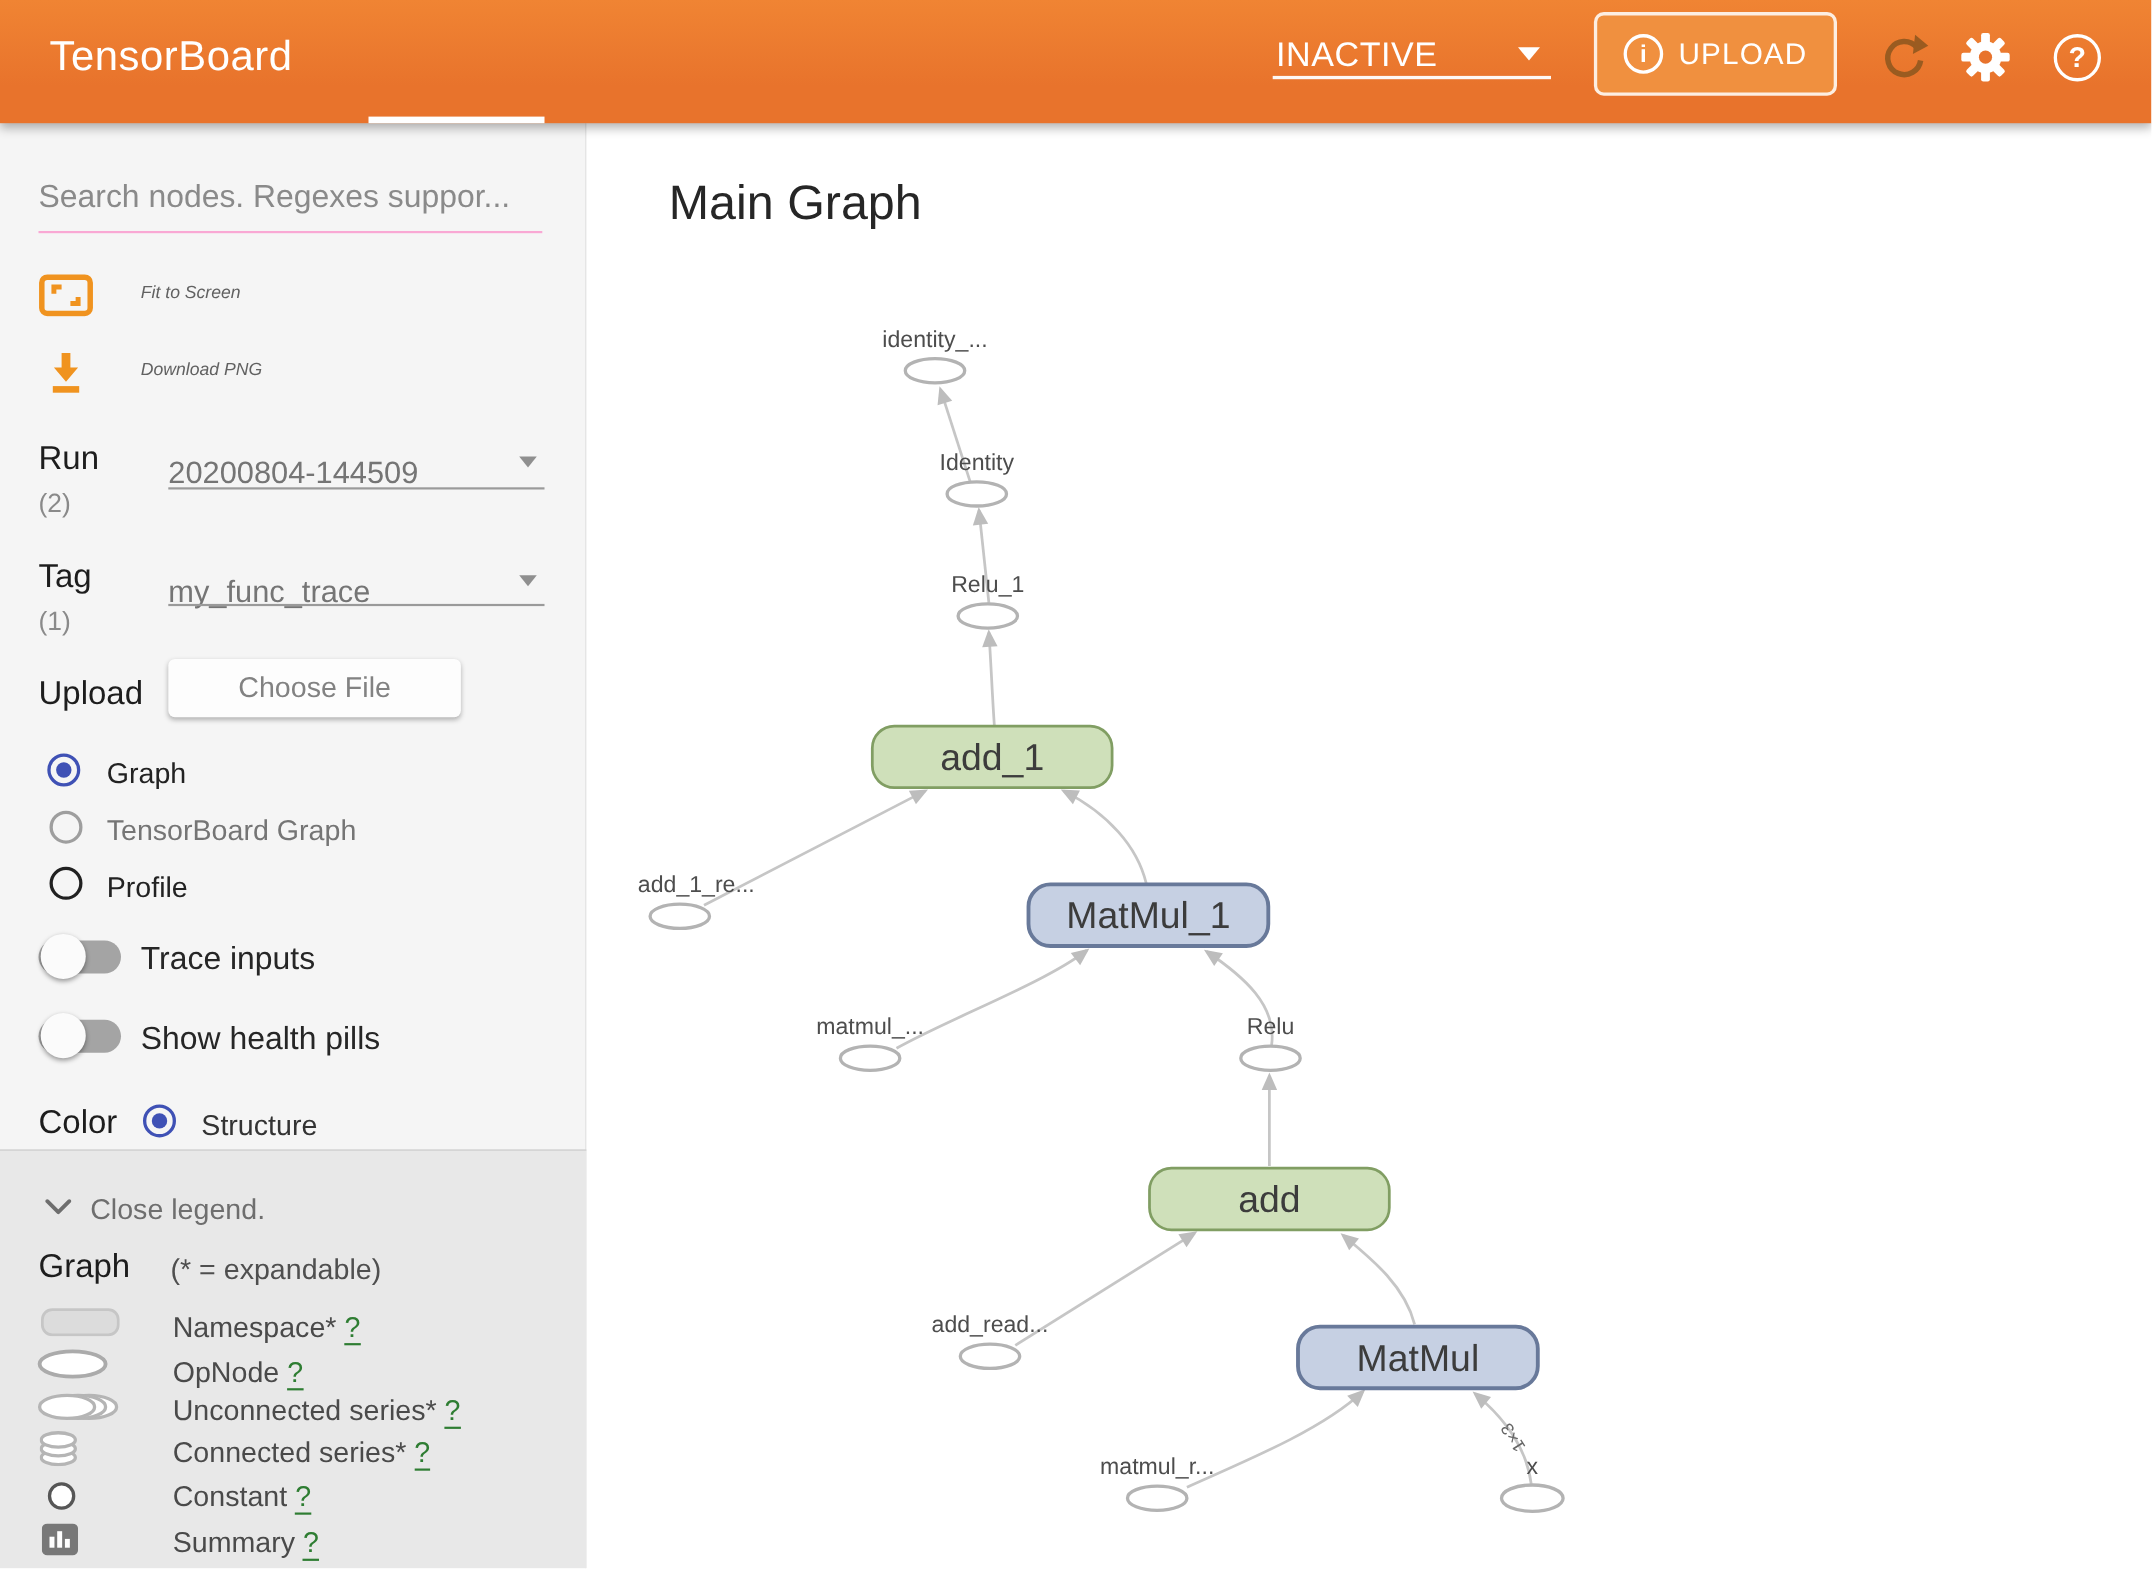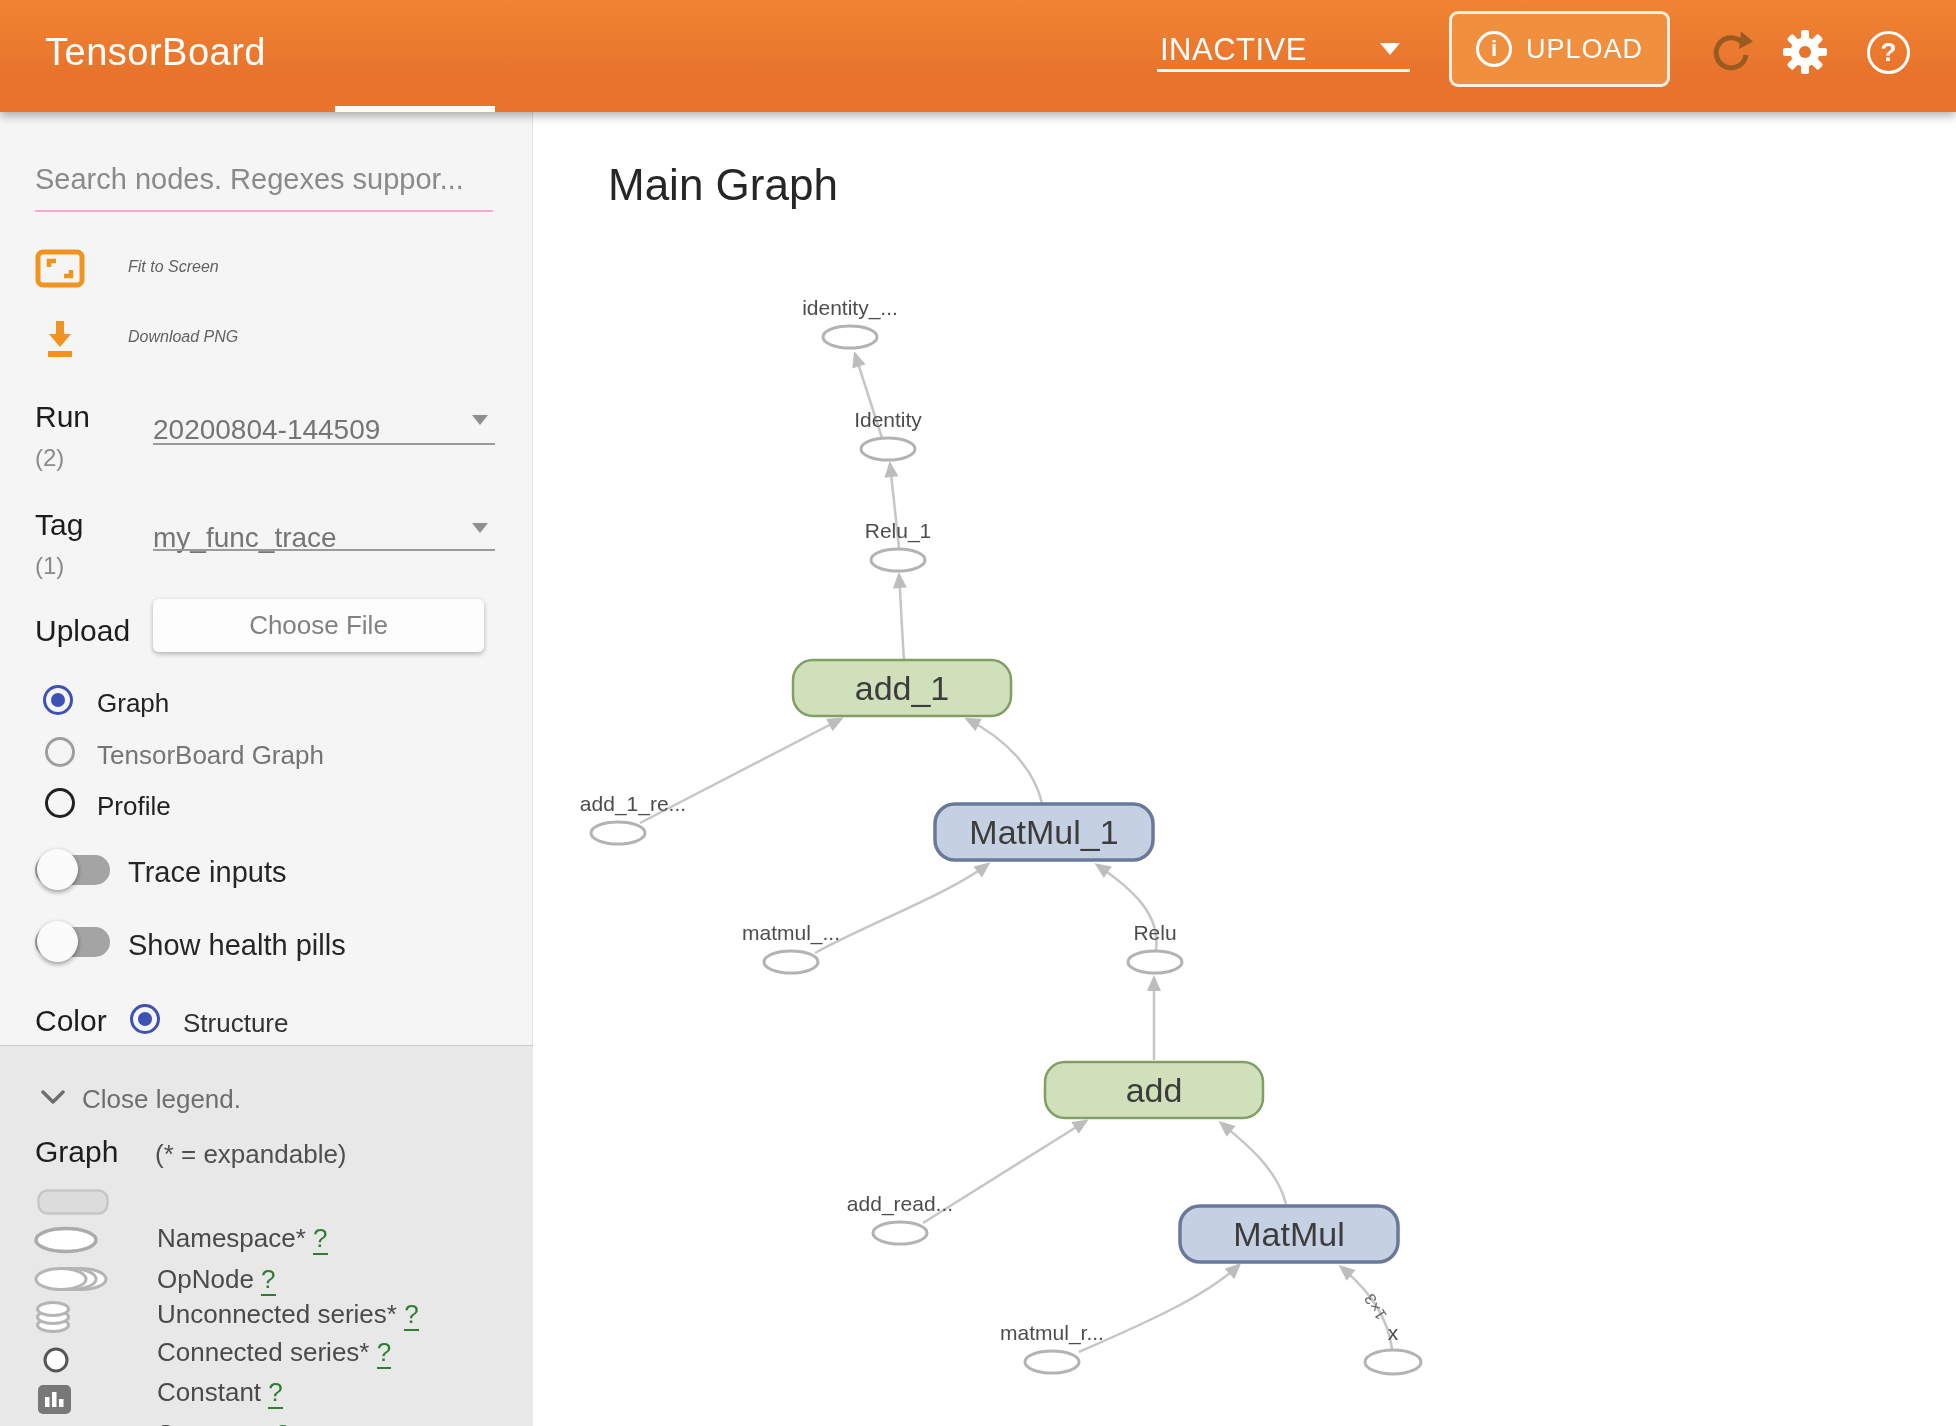--- a/index.html
+++ b/index.html
@@ -40,37 +40,37 @@
           border-bottom:2px solid #f9a8d4;font-size:29px;color:#555;padding:0 0 14px 0;
           font-family:"Liberation Sans",sans-serif;}
   .search::placeholder{color:#8a8a8a;}
   .side-item-label{font-size:16px;color:#616161;font-style:italic;}
   .field-label{font-size:30px;color:#1d1d1d;}
   .field-count{font-size:24px;color:#8a8a8a;}
   .field-value{font-size:28px;color:#757575;margin-top:12px;}
   .field-underline{height:2px;background:#9a9a9a;}
   .caret-gray{width:0;height:0;border-left:8px solid transparent;border-right:8px solid transparent;
               border-top:10px solid #8f8f8f;}
-  .choose-btn{left:153px;top:599px;width:331px;height:53px;background:#fdfdfd;border-radius:6px;
+  .choose-btn{left:153px;top:599px;width:266px;height:53px;background:#fdfdfd;border-radius:6px;
               box-shadow:0 2px 5px rgba(0,0,0,.28);display:flex;align-items:center;justify-content:center;
               font-size:26px;color:#828282;cursor:pointer;}
   .radio{width:30px;height:30px;border-radius:50%;box-sizing:border-box;border:3px solid #9e9e9e;cursor:pointer;}
   .radio.selected{border-color:var(--accent-indigo);}
   .radio.selected::after{content:"";position:absolute;left:5px;top:5px;width:14px;height:14px;
                          border-radius:50%;background:var(--accent-indigo);}
   .radio.dark{border:3.5px solid #212121;}
   .radio-label{font-size:26px;color:#222;}
   .toggle-track{width:75px;height:30px;border-radius:15px;background:#a4a4a4;cursor:pointer;}
   .toggle-knob{width:41px;height:41px;border-radius:50%;background:#fbfbfb;cursor:pointer;
                box-shadow:0 2px 5px rgba(0,0,0,.4);}
   .toggle-label{font-size:29px;color:#262626;}
   .legend-close{font-size:26px;color:#6e6e6e;cursor:pointer;}
   .legend-heading{font-size:30px;color:#1d1d1d;}
   .legend-note{font-size:26px;color:#4f4f4f;}
-  .legend-row-label{font-size:26px;color:#4a4a4a;margin-top:32px;}
+  .legend-row-label{font-size:26px;color:#4a4a4a;}
   .qlink{color:var(--help-green);border-bottom:2px solid var(--help-green);cursor:pointer;}
 
   
   .main-title{left:608px;top:160px;font-size:44px;color:#262626;z-index:2;}
   #graph-svg{position:absolute;left:533px;top:112px;z-index:1;}
   .edge{fill:none;stroke:var(--edge-gray);stroke-width:2.5px;}
   #arrowhead path{fill:#bdbdbd;}
   .op-ellipse{fill:#fff;stroke:var(--ellipse-stroke);stroke-width:3px;}
   .node-label{font-size:21px;fill:#4d4d4d;text-anchor:middle;font-family:"Liberation Sans",sans-serif;}
   .rect-green{fill:var(--node-green-fill);stroke:var(--node-green-stroke);stroke-width:2.5px;}

